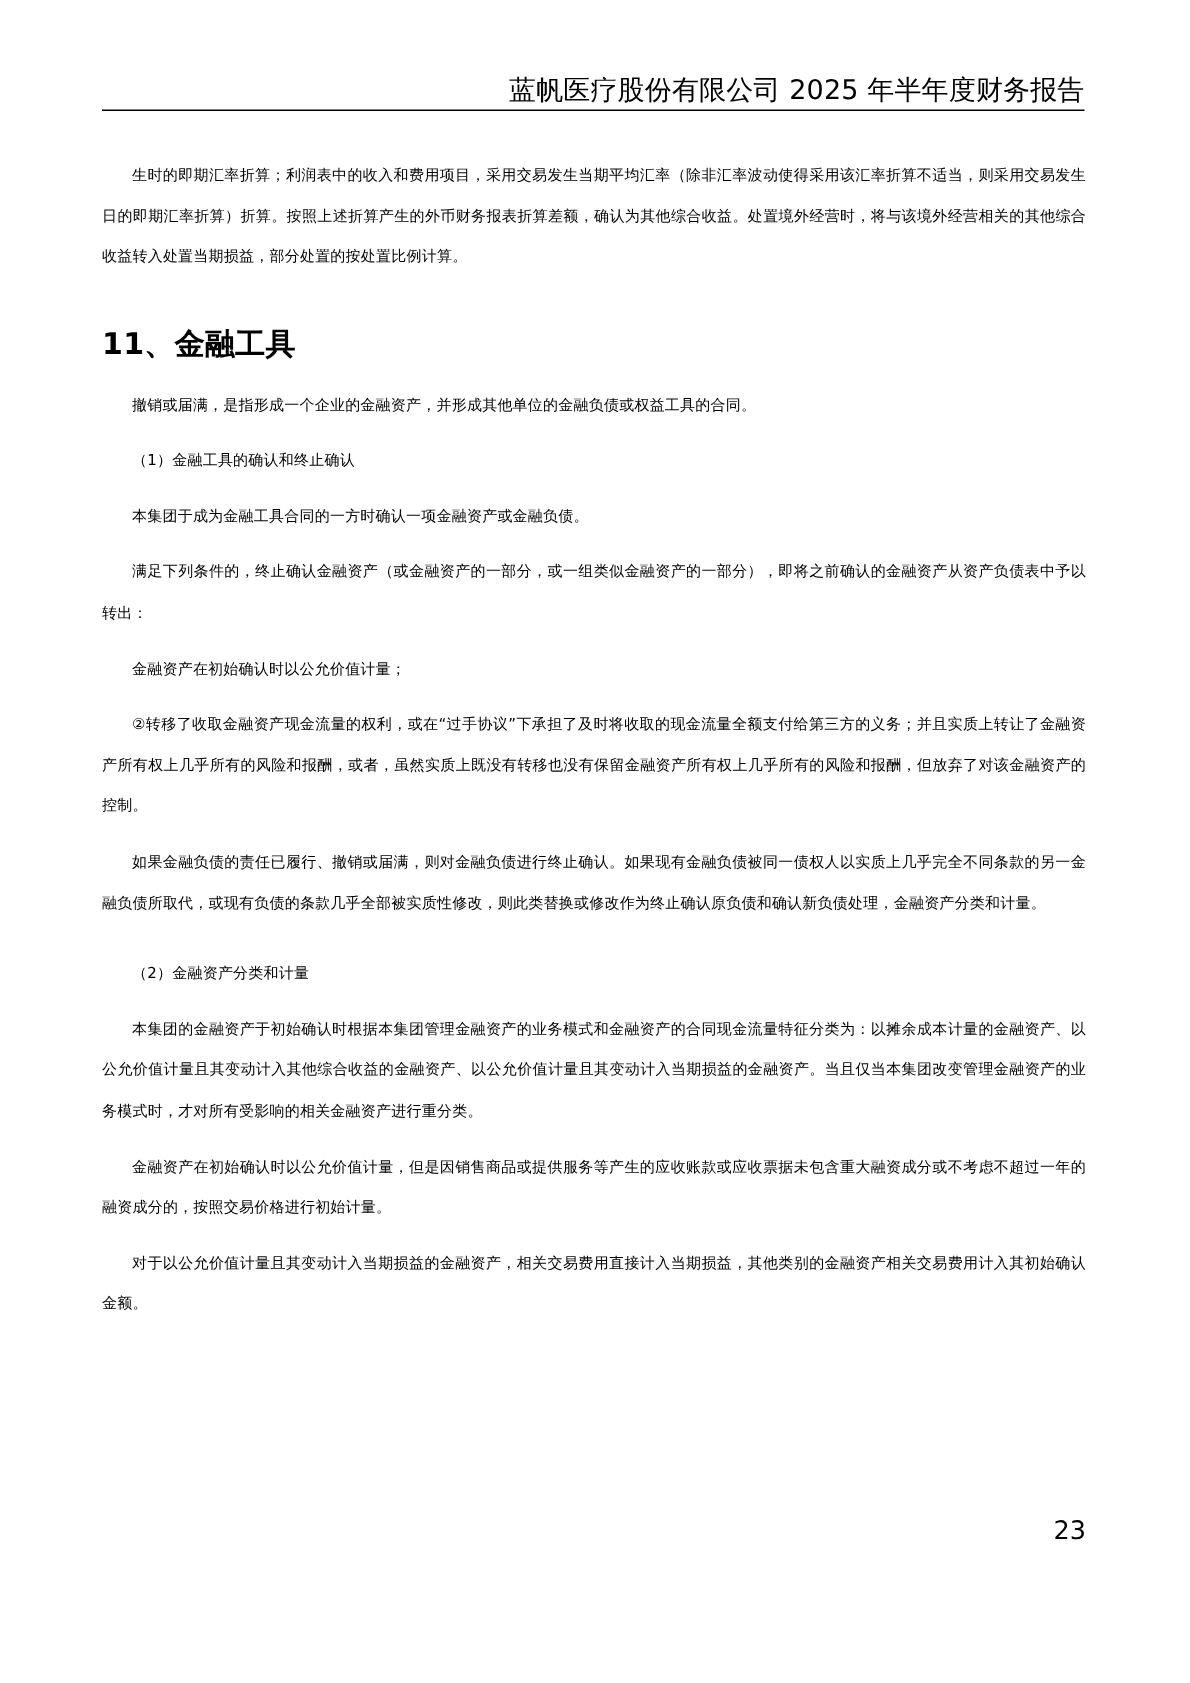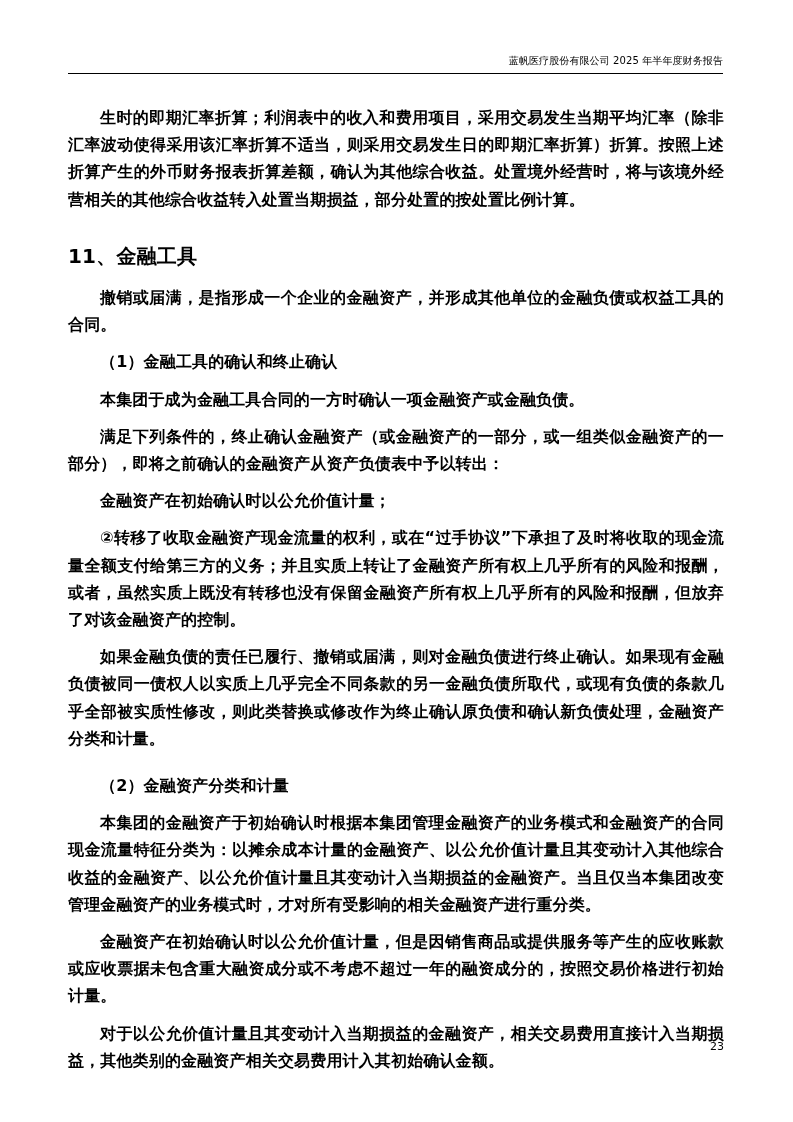--- a/index.html
+++ b/index.html
@@ -23,46 +23,45 @@
   }
   
   .header {
     position: absolute;
     top: 52px;
     left: 68px;
     width: 655px;
   }
   .header-text {
     text-align: right;
-    font-size: 10px;
+    font-size: 18px;
     line-height: 18px;
     letter-spacing: 0.1px;
     white-space: nowrap;
   }
   .header-rule {
     margin-top: 3px;
     border-bottom: 1.2px solid #000000;
     width: 100%;
   }
   
   .body-area {
     position: absolute;
     top: 104px;
     left: 68px;
     width: 656px;
   }
   p.para {
     margin: 0;
-    font-size: 16px;
+    font-size: 10px;
     line-height: 27.2px;
     text-align: justify;
     text-justify: inter-ideograph;
     letter-spacing: 0.15px;
     text-indent: 2em;
-    font-weight: bold;
   }
   p.para.noindent {
     text-indent: 0;
   }
   p.para.circ {
     text-indent: 2em;
   }
   h2.section-heading {
     margin: 0;
     font-size: 20px;
@@ -74,23 +73,22 @@
   .gap-sm { height: 10px; }
   .gap-md { height: 14px; }
   .gap-lg { height: 20px; }
   
   .page-number {
     position: absolute;
     top: 1013px;
     left: 0;
     width: 724px;
     text-align: right;
-    font-size: 11px;
+    font-size: 17px;
     line-height: 16px;
-    margin-top: 26px;
   }
 </style>
 </head>
 <body>
 
 <div class="page">
 
   <div class="header">
     <div class="header-text">蓝帆医疗股份有限公司 2025 年半年度财务报告</div>
     <div class="header-rule"></div>

